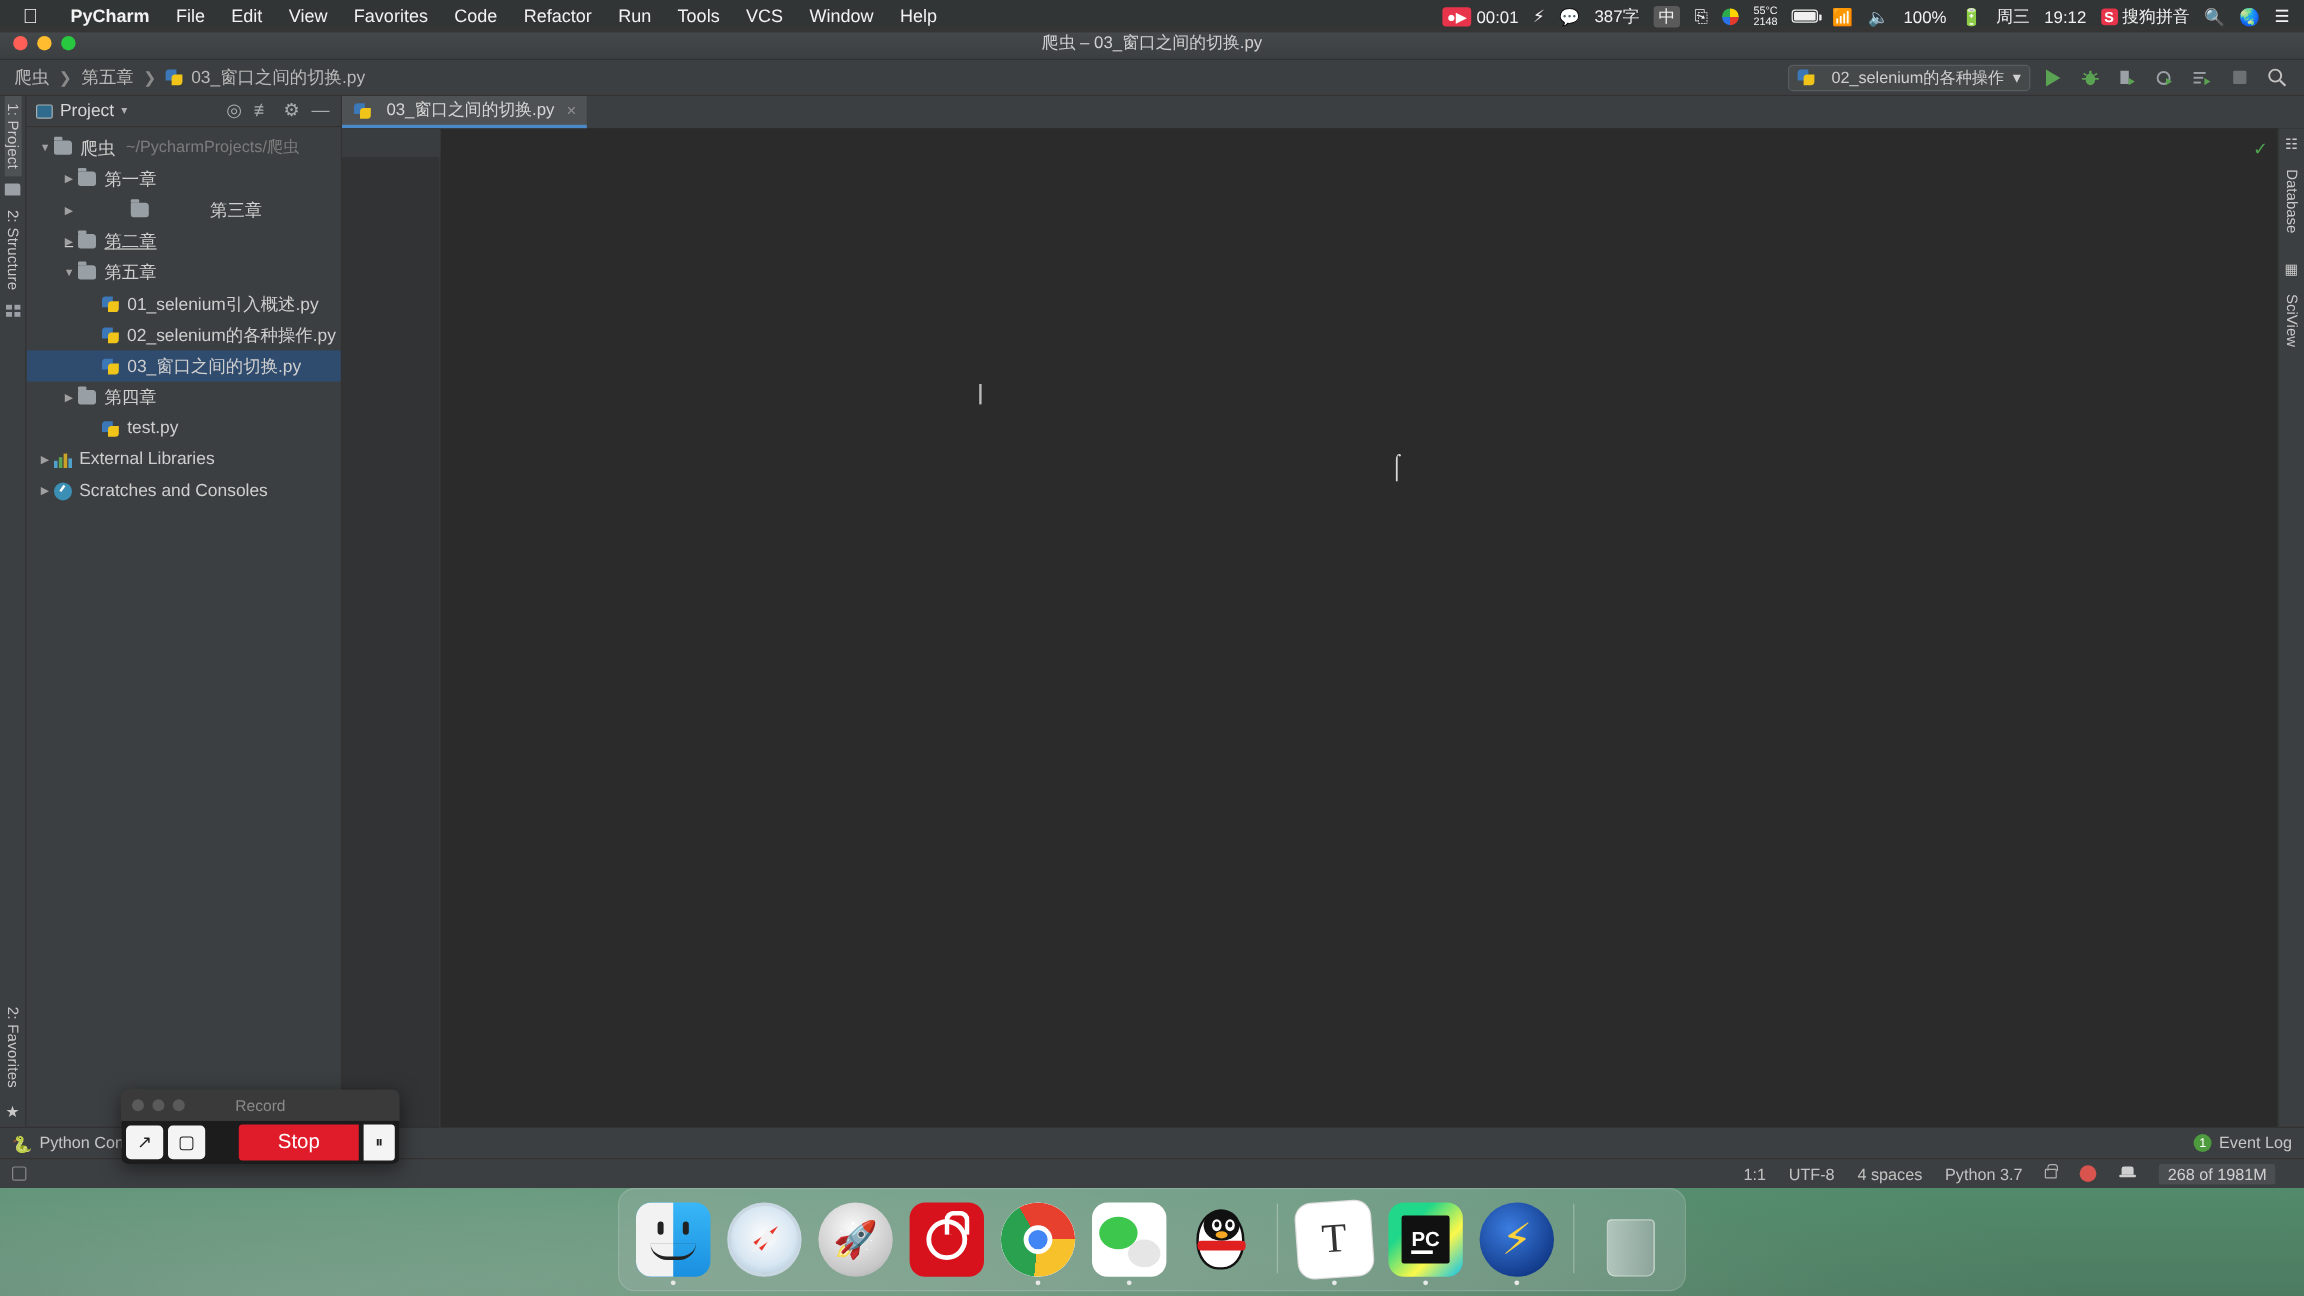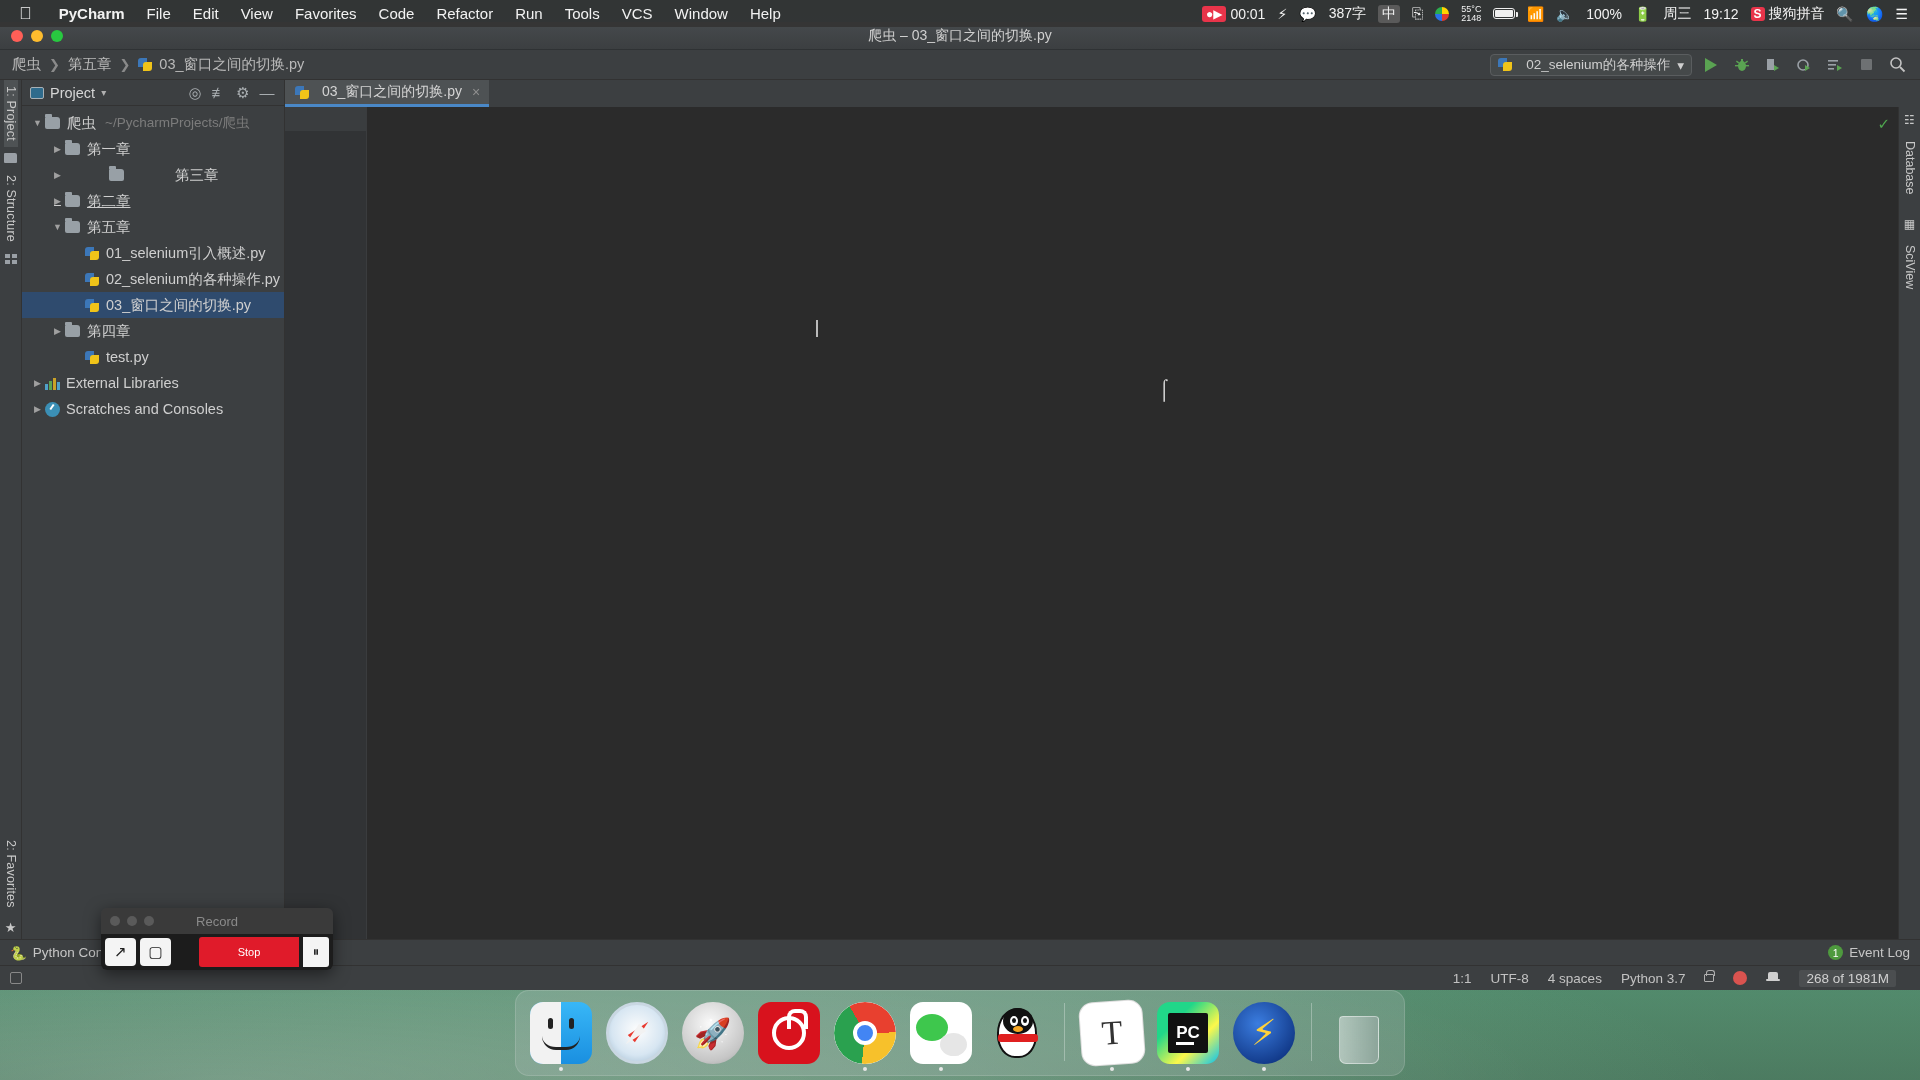--- a/index.html
+++ b/index.html
@@ -175,21 +175,21 @@
     border-radius:6px; overflow:hidden; box-shadow:0 4px 16px rgba(0,0,0,.5);
   }
   #record .rbar{ height:26px; background:#3a3a3a; display:flex; align-items:center; position:relative;}
   #record .rbar .dots{ display:flex; gap:7px; padding-left:9px;}
   #record .rbar .d{width:10px;height:10px;border-radius:50%;background:#5a5a5a;}
   #record .rbar .rtitle{ position:absolute;left:0;right:0;text-align:center;color:#8a8a8a;font-size:13px;}
   #record .rbody{ height:36px; background:#1c1c1c; display:flex; align-items:center; padding:0 4px; gap:4px;}
   .rbtn{ width:31px;height:28px;background:#f4f4f4;border-radius:4px;display:flex;align-items:center;justify-content:center;
          color:#222;font-size:15px;}
   .stopbtn{ flex:1; height:30px; background:#e01b2a; color:#fff; display:flex; align-items:center; justify-content:center;
-            font-size:11px; border-radius:3px 0 0 3px; margin-left:24px;}
+            font-size:17px; border-radius:3px 0 0 3px; margin-left:24px;}
   .pausebtn{ width:26px;height:30px;background:#f4f4f4;color:#222;display:flex;align-items:center;justify-content:center;
              border-radius:0 3px 3px 0; font-size:13px;}
 
   
   #dock{
     position:absolute; left:50%; transform:translateX(-50%); bottom:4px;
     height:86px; display:flex; align-items:flex-end; gap:10px; padding:4px 12px;
     background:rgba(185,195,195,.22); border-radius:14px;
     border:1px solid rgba(255,255,255,.14); z-index:55;
   }

